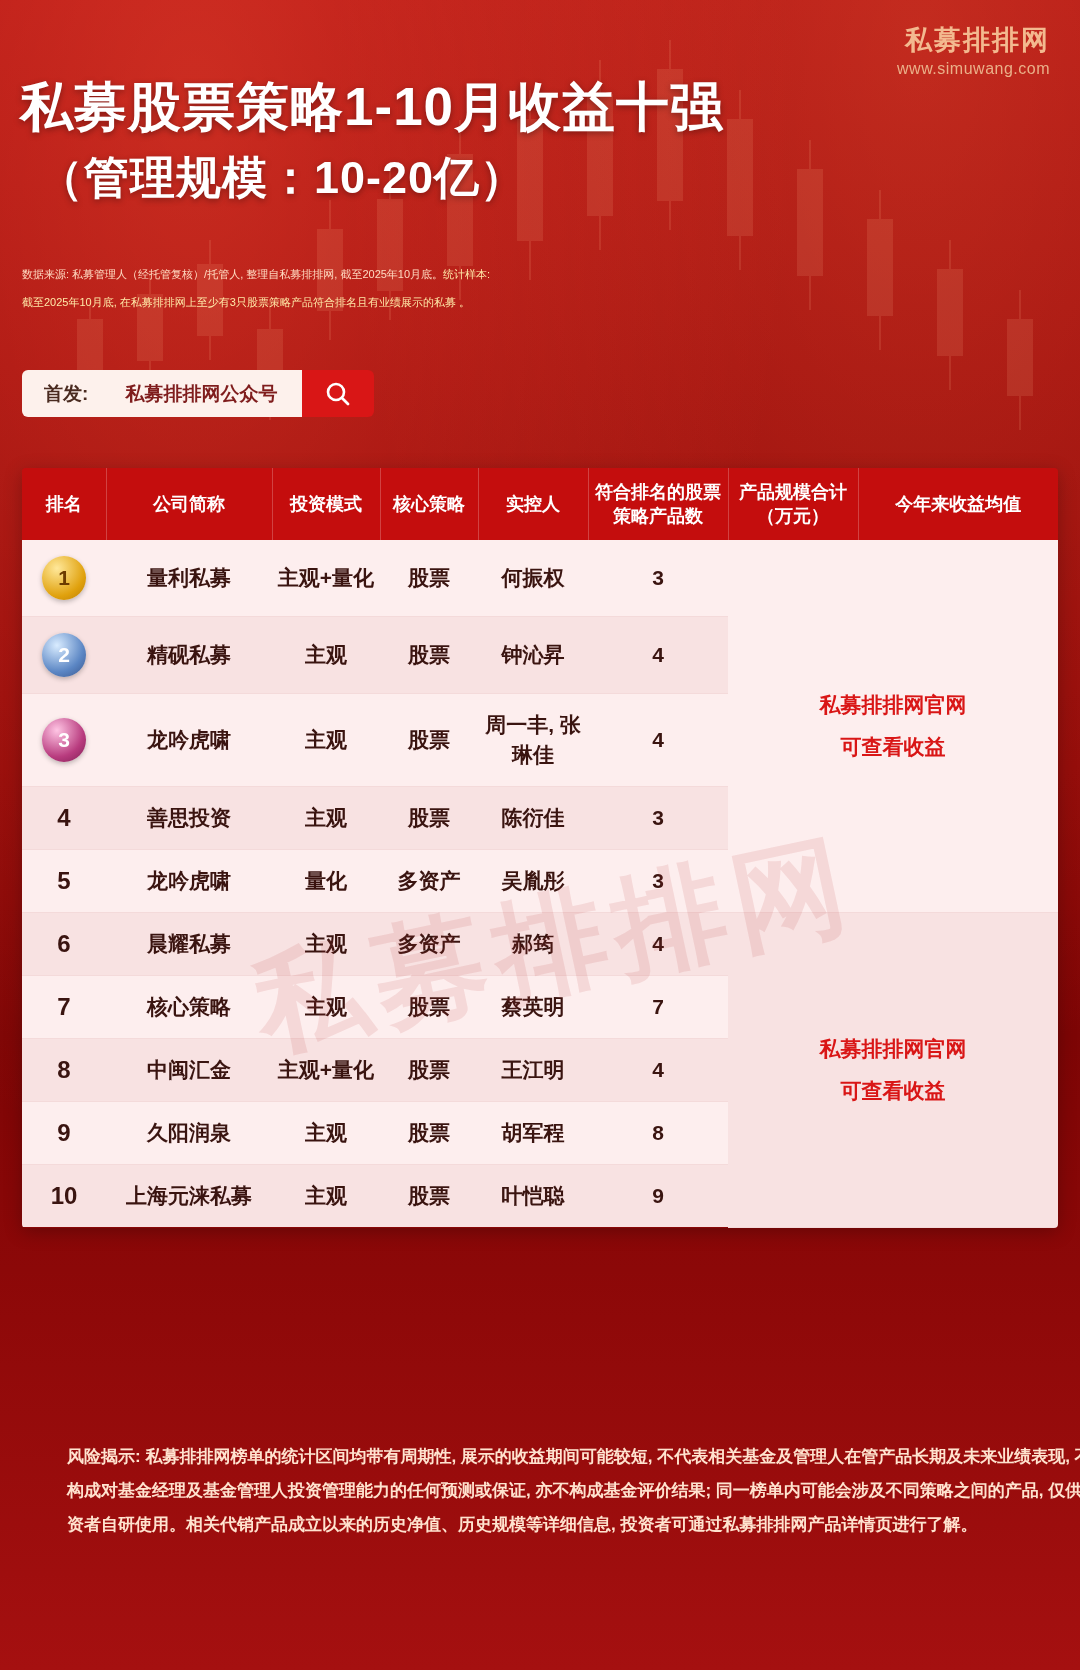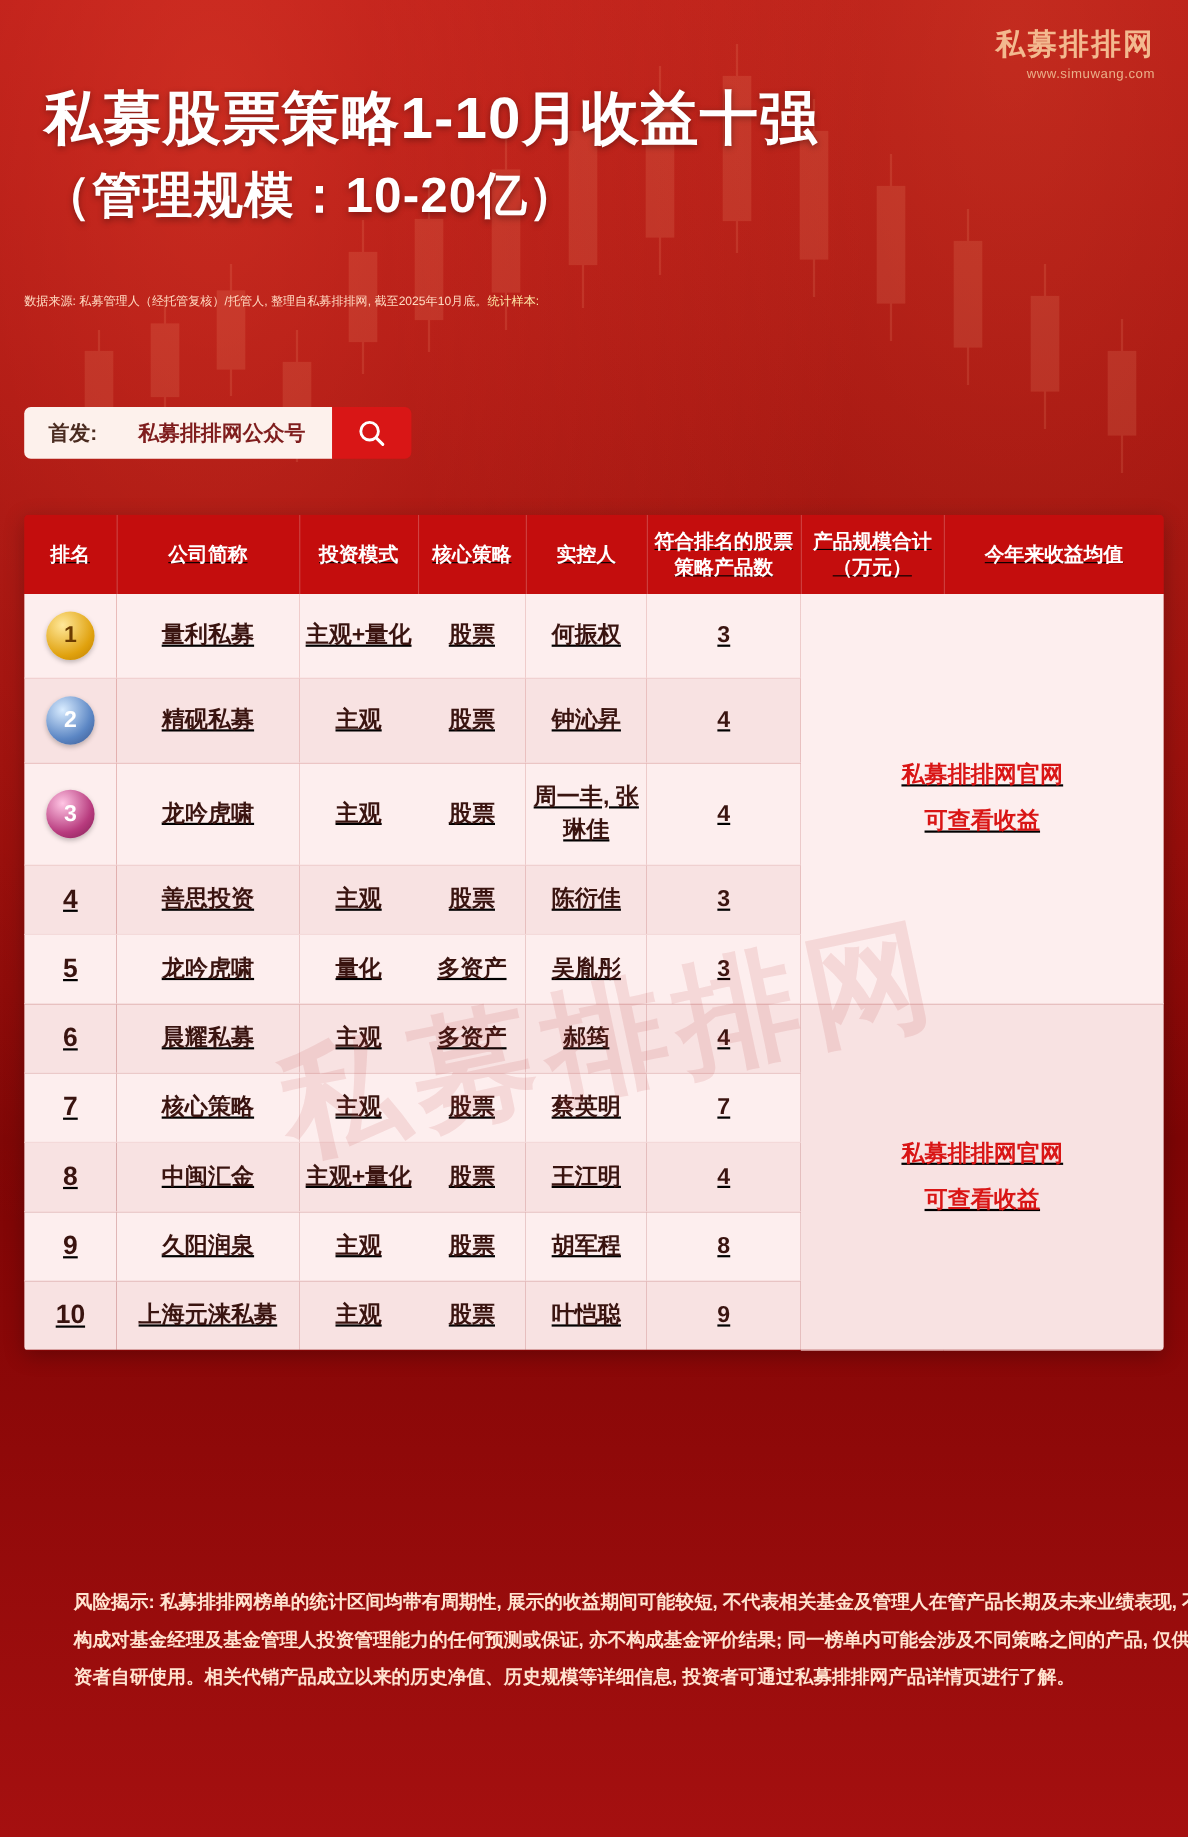--- a/index.html
+++ b/index.html
@@ -26,24 +26,24 @@
   
   .logo {
     position:absolute; right:30px; top:22px; text-align:right;
     color:#f6c9a0;
   }
   .logo .brand {
     font-size:27px; font-weight:bold; letter-spacing:2px;
     color:#f3b98f;
   }
   .logo .url {
-    font-size:12px; letter-spacing:.5px; color:#eab089; margin-top:2px;
+    font-size:16px; letter-spacing:.5px; color:#eab089; margin-top:2px;
   }
   .title {
-    position:absolute; left:40px; top:72px;
+    position:absolute; left:20px; top:72px;
     font-size:53px; font-weight:bold; color:#ffffff;
     letter-spacing:1px;
     text-shadow:0 2px 6px rgba(0,0,0,.35);
   }
   .subtitle {
     position:absolute; left:38px; top:148px;
     font-size:45px; font-weight:bold; color:#ffffff;
     letter-spacing:1px;
     text-shadow:0 2px 6px rgba(0,0,0,.35);
   }
@@ -69,21 +69,21 @@
     border:none; cursor:pointer;
   }
   .searchbtn svg { display:block; }
 
   
   .table-wrap {
     position:absolute; left:22px; top:468px; width:1036px;
     border-radius:4px; overflow:hidden;
     box-shadow:0 4px 18px rgba(0,0,0,.25);
   }
-  table { border-collapse:collapse; width:100%; table-layout:fixed;text-decoration:underline; }
+  table { border-collapse:collapse; width:100%; table-layout:fixed; }
   thead th {
     background:#c40d0d; color:#ffffff;
     font-size:18px; font-weight:bold;
     padding:12px 4px; line-height:24px;
     border-right:1px solid rgba(255,255,255,.22);
     vertical-align:middle;
   }
   thead th:last-child { border-right:none; }
   tbody td {
     background:#fdeeee;
@@ -171,20 +171,21 @@
   <div class="logo">
     <div class="brand">私募排排网</div>
     <div class="url">www.simuwang.com</div>
   </div>
 
   <div class="title">私募股票策略1-10月收益十强</div>
   <div class="subtitle">（管理规模：10-20亿）</div>
 
   <div class="source">
     <span>数据来源: 私募管理人（经托管复核）/托管人, 整理自私募排排网, 截至2025年10月底。</span><span class="hi">统计样本:</span><br>
+    <span class="hi">截至2025年10月底, 在私募排排网上至少有3只股票策略产品符合排名且有业绩展示的私募 。</span>
   </div>
 
   <div class="searchbar">
     <div class="searchbox">
       <span>首发:</span>&nbsp;<span class="accent">私募排排网公众号</span>
     </div>
     <button class="searchbtn">
       <svg width="30" height="30" viewBox="0 0 30 30">
         <circle cx="13" cy="13" r="8" fill="none" stroke="#ffffff" stroke-width="2.6"></circle>
         <line x1="19" y1="19" x2="25" y2="25" stroke="#ffffff" stroke-width="2.8" stroke-linecap="round"></line>

